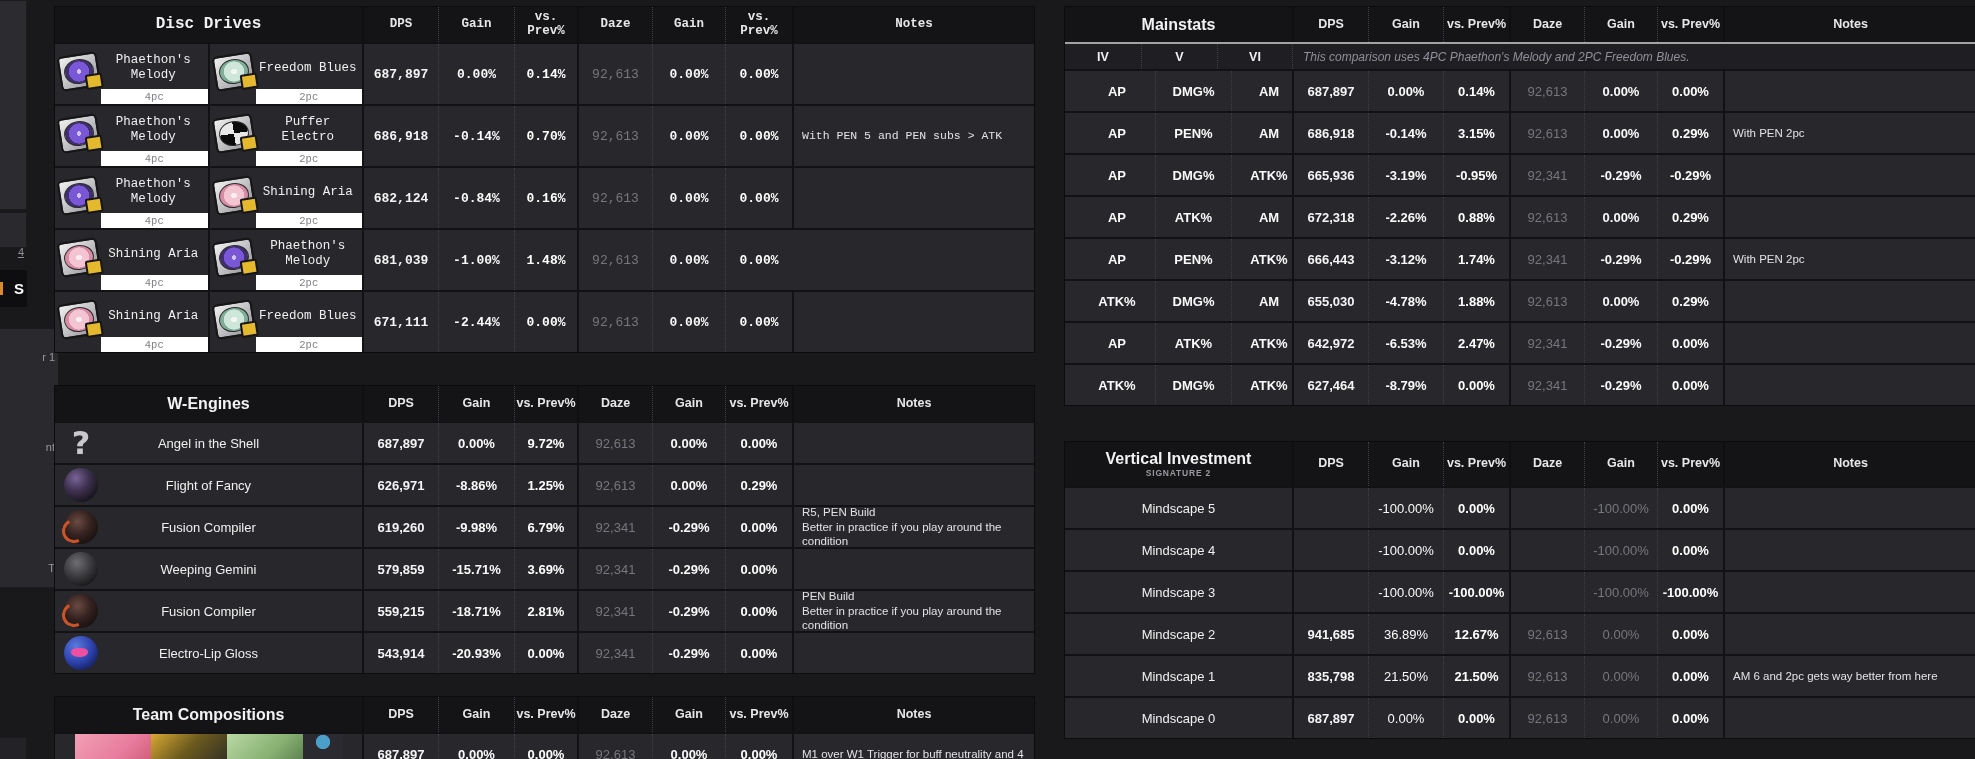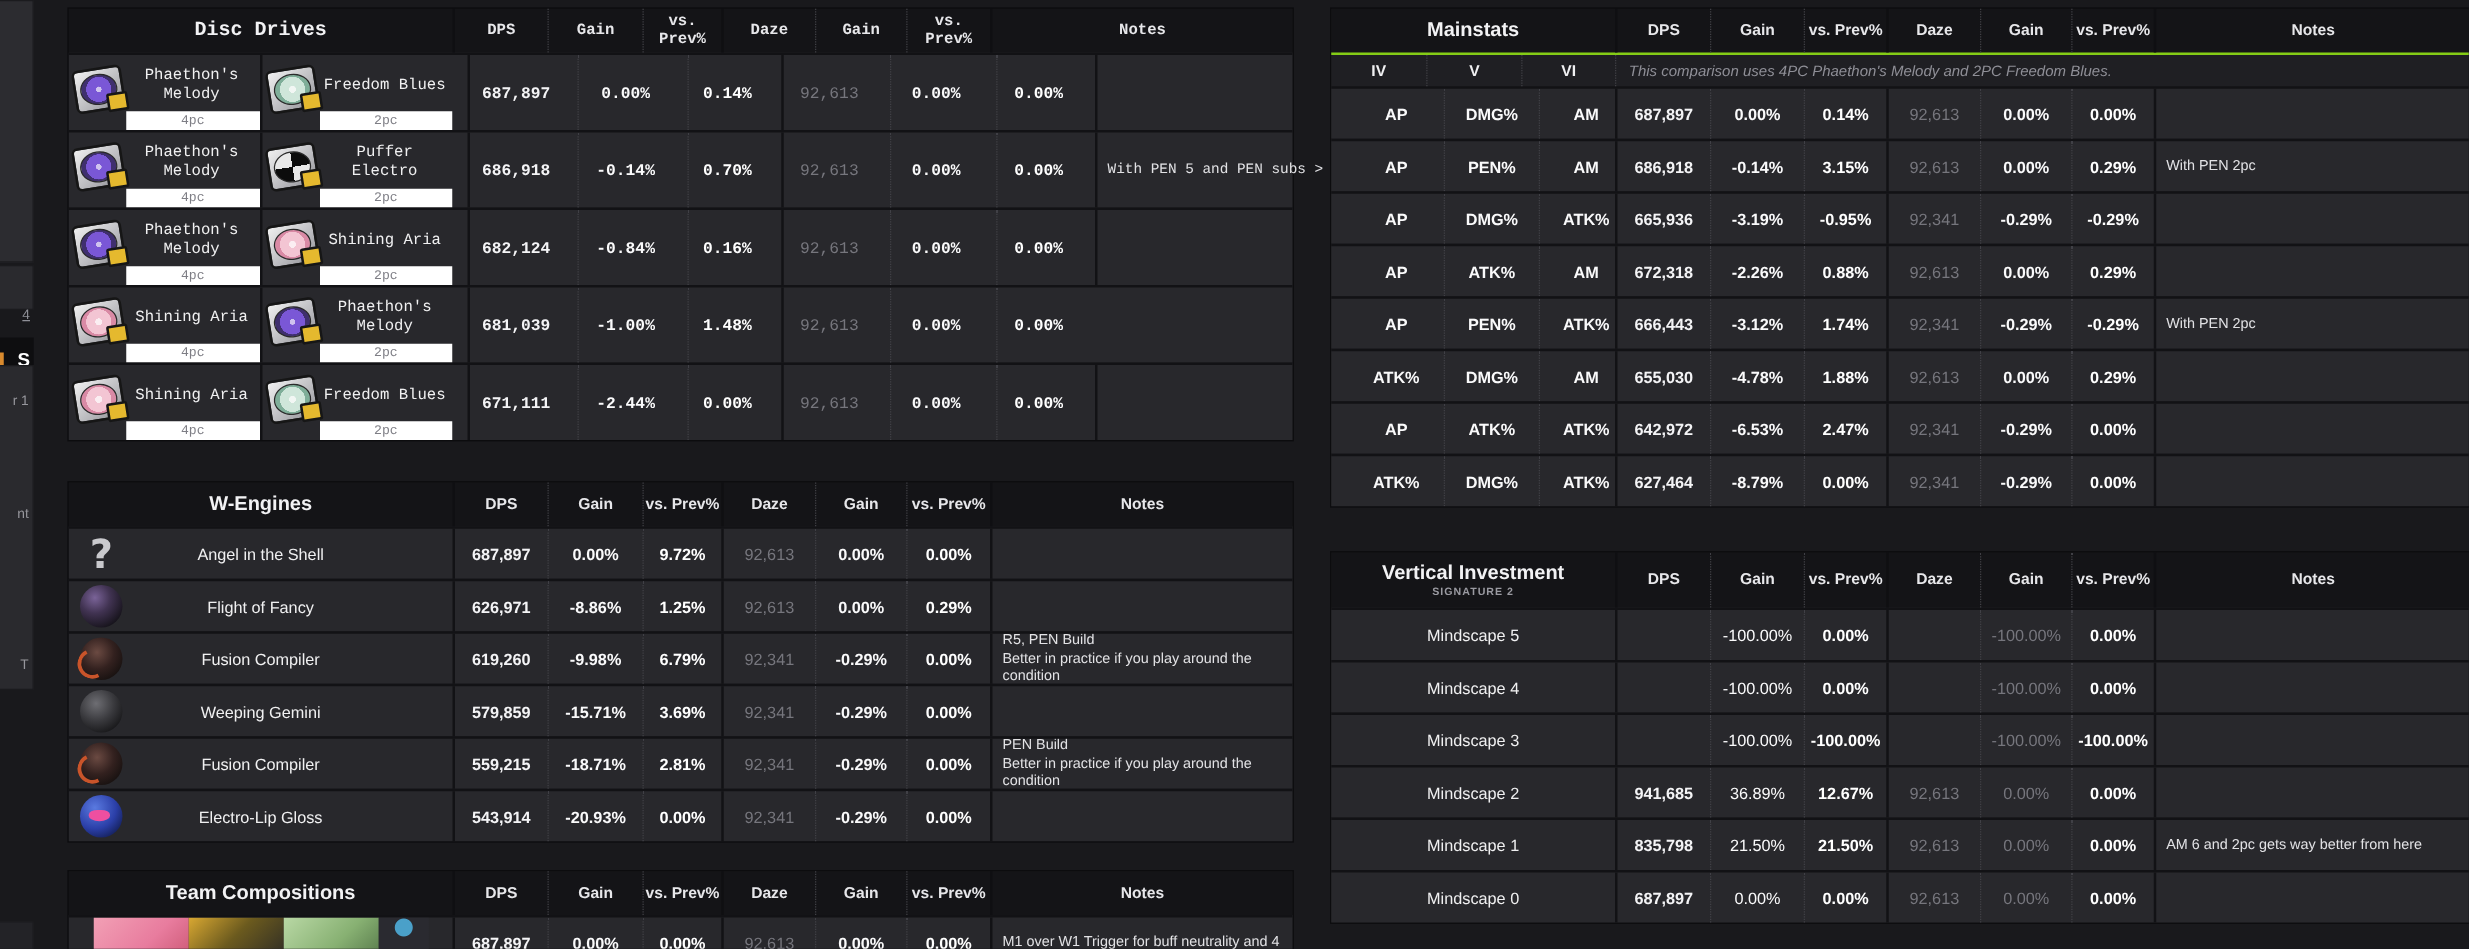--- a/index.html
+++ b/index.html
@@ -7,21 +7,21 @@
     width:1975px;height:759px;position:relative;overflow:hidden;
     background:#19191c;
     font-family:"Liberation Sans","DejaVu Sans",sans-serif;
     -webkit-font-smoothing:antialiased;
   }
   
   .rail{position:absolute;left:0;top:0;width:27px;height:759px;}
   .rp{position:absolute;left:0;width:26px;background:#2a2a2e;border:1px solid #1b1b1e;border-left:none;}
   .rp1{top:0;height:208px;background:#2c2c30;}
   .rp2{top:212px;height:34px;}
-  .rp3{top:292px;height:258px;}
+  .rp3{top:328px;height:258px;padding-left:32px;}
   .rp4{top:737px;height:22px;background:#232327;}
   .rfrag{position:absolute;right:3px;font-size:11px;color:#97979d;white-space:nowrap;}
   .rlink{top:246px;text-decoration:underline;color:#8f9097;}
   .rhead{position:absolute;left:0;top:270px;width:27px;height:37px;background:#0e0e10;
          display:flex;align-items:center;justify-content:flex-end;padding-right:3px;box-sizing:border-box;}
   .rhead .rhtxt{font-weight:800;color:#ffffff;font-size:15px;}
   .rhead::before{content:'';position:absolute;left:0;top:12px;width:3px;height:13px;background:#d98a2e;}
   .rf-a{top:22px}.rf-b{top:112px}.rf-c{top:233px}
   
   .tbl{position:absolute;border:1px solid #0c0c0e;background:#121215;}
@@ -30,36 +30,36 @@
   .thead,.row,.subhead{display:grid;grid-template-columns:var(--cols);}
   .thead{background:#141417;height:35px;}
   .hc{display:flex;align-items:center;justify-content:center;color:#e7e7ea;font-weight:700;
       font-size:12.5px;text-align:center;line-height:1.1;}
   .hlabel{border-left:1px solid #222227;}
   .hc.c-dps,.hc.c-daze,.hc.c-notes{border-left:2px solid #0f0f12;}
   .title-cell{flex-direction:column;}
   .ttl{font-size:16px;font-weight:600;color:#f2f2f4;}
   .subttl{font-size:8.5px;letter-spacing:.8px;color:#9a9aa1;font-weight:700;margin-top:1px;}
   .row{background:#28282c;border-top:2px solid #121215;height:40px;}
-  .row.r-tall{height:60px;gap:12px;}
+  .row.r-tall{height:60px;}
   .cell{display:flex;align-items:center;justify-content:center;font-size:13px;color:#fff;overflow:hidden;}
   .c-g,.c-v{border-left:1px dotted #404046;}
   .c-dps,.c-daze,.c-notes{border-left:2px solid #121215;}
   .v-dps{font-weight:700;color:#f4f4f6;}
   .v-gain{font-weight:700;color:#fafafb;}
   .v-vs{font-weight:700;color:#ffffff;}
   .v-daze{color:#76767d;font-weight:400;}
   .v-dgain{font-weight:700;color:#fafafb;}
   .v-dvs{font-weight:700;color:#ffffff;}
   .muted-dgain .v-dgain{color:#76767d;font-weight:400;}
   .plain-gain .v-gain{font-weight:400;}
   .notes-cell{justify-content:flex-start;text-align:left;padding:3px 8px;font-size:11.5px;
               color:#e2e2e5;line-height:1.28;white-space:pre-line;font-weight:400;}
   
-  .subhead{background:#1f1f23;border-top:2px solid #84cc16;height:25px;
+  .subhead{background:#1f1f23;border-top:2px solid #a3a3a3;height:25px;
            grid-template-columns:76px 76px 75px 684px;}
   .sh{display:flex;align-items:center;justify-content:center;font-weight:700;font-size:12.5px;color:#f0f0f2;}
   .sh + .sh{border-left:1px dotted #404046;}
   .sh-note{justify-content:flex-start;padding-left:10px;font-style:italic;font-weight:400;
            font-size:12px;color:#8f8f97;border-left:2px solid #121215;}
   
   .c-name{position:relative;padding:0;}
   .half{position:relative;flex:1;height:100%;}
   .half2{border-left:2px solid #121215;}
   .dn-text{position:absolute;left:46px;right:2px;top:3px;bottom:15px;display:flex;align-items:center;

